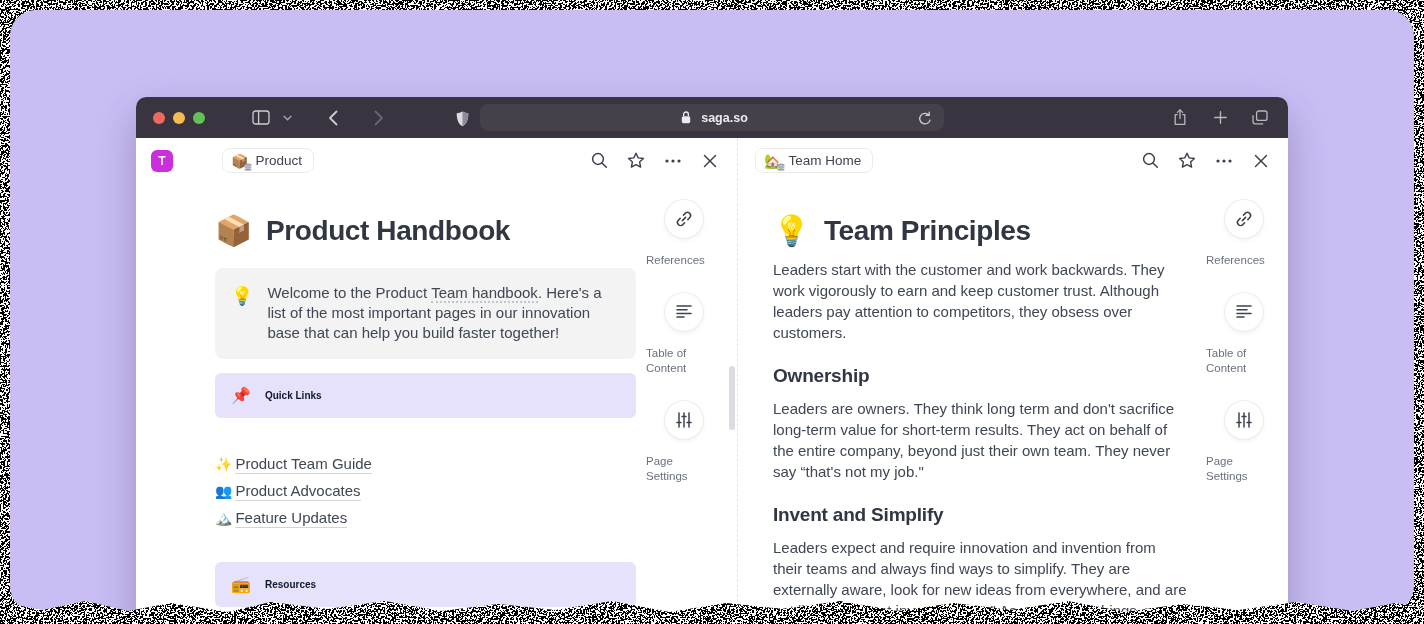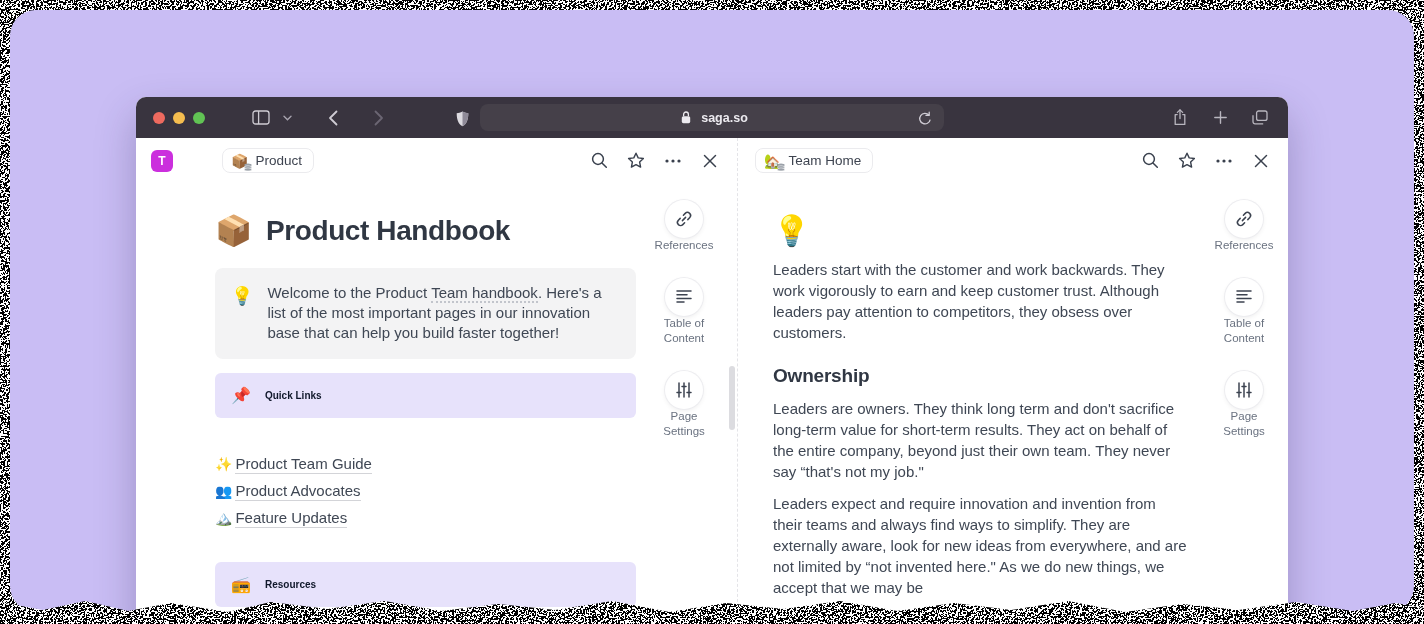--- a/index.html
+++ b/index.html
@@ -80,21 +80,21 @@
   .h2 { margin-top: 22px; font-size: 19px; font-weight: 700; color: #303743; letter-spacing: -0.2px; }
   .para { margin-top: 11px; font-size: 15px; line-height: 1.4; color: #3f4754; }
 
   
   .rail { position: absolute; top: 62px; width: 76px; display: flex; flex-direction: column; align-items: center; }
   .pane-left .rail { right: 15px; }
   .pane-right .rail { right: 6px; }
   .rail-btn { width: 38px; height: 38px; border-radius: 50%; background: #fff;
     box-shadow: 0 0 0 1px #ededf0, 0 2px 5px rgba(0,0,0,0.07);
     display: flex; align-items: center; justify-content: center; color: #3c4350; }
-  .rail-label { margin: 0 0 24px; font-size: 11.5px; color: #6a7280; text-align: center; line-height: 1.35; width: 76px; }
+  .rail-label { margin: 15px 0 24px; font-size: 11.5px; color: #6a7280; line-height: 1.35; width: 76px; }
 
   .scroll-thumb { position: absolute; right: 2px; top: 228px; width: 6px; height: 64px;
     border-radius: 3px; background: #dcdce0; }
 
   svg { display: block; }
 </style>
 </head>
 <body>
 
 <svg class="noise-bg" width="1424" height="624">
@@ -341,27 +341,29 @@
                 <line x1="1.5" y1="1.5" x2="12.5" y2="12.5"></line>
                 <line x1="12.5" y1="1.5" x2="1.5" y2="12.5"></line>
               </svg>
           </span>
         </div>
       </div>
 
       <div class="doc">
         <div class="page-title">
           <span class="emoji">💡</span>
+          <span>Team Principles</span>
         </div>
 
         <div class="para">Leaders start with the customer and work backwards. They work vigorously to earn and keep customer trust. Although leaders pay attention to competitors, they obsess over customers.</div>
 
         <div class="h2">Ownership</div>
         <div class="para">Leaders are owners. They think long term and don't sacrifice long-term value for short-term results. They act on behalf of the entire company, beyond just their own team. They never say “that's not my job."</div>
 
+        <div class="h2">Invent and Simplify</div>
         <div class="para">Leaders expect and require innovation and invention from their teams and always find ways to simplify. They are externally aware, look for new ideas from everywhere, and are not limited by “not invented here." As we do new things, we accept that we may be</div>
       </div>
 
       <div class="rail">
         <div class="rail-btn">
           <svg width="18" height="18" viewBox="0 0 18 18" fill="none" stroke="#3c4350" stroke-width="1.5" stroke-linecap="round">
               <path d="M7.4 10.6 L10.6 7.4"></path>
               <path d="M8.4 5.2 L10.2 3.4 A3.1 3.1 0 0 1 14.6 7.8 L12.8 9.6"></path>
               <path d="M9.6 12.8 L7.8 14.6 A3.1 3.1 0 0 1 3.4 10.2 L5.2 8.4"></path>
             </svg>

